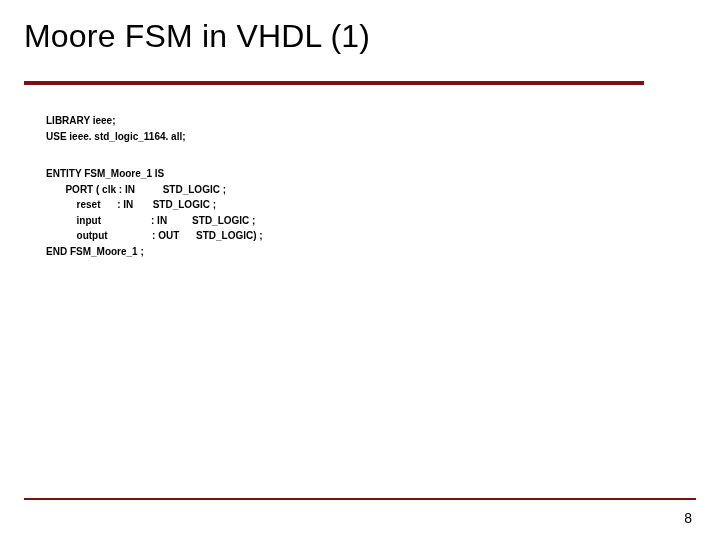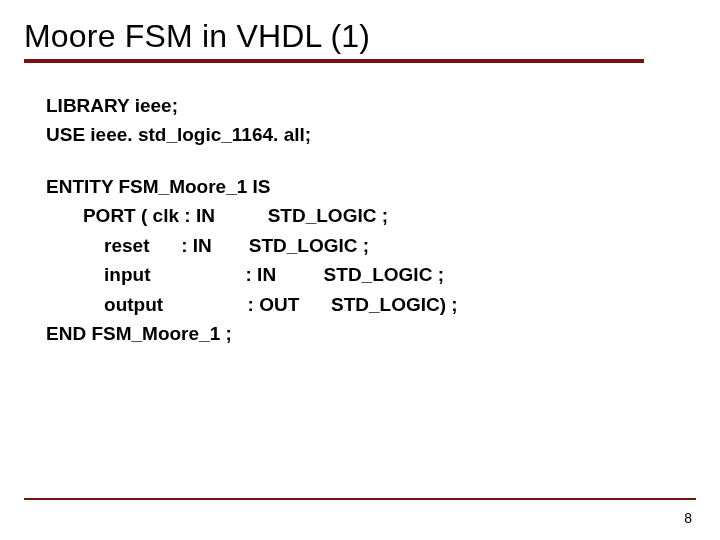--- a/index.html
+++ b/index.html
@@ -14,32 +14,32 @@
   .slide {
     width: 100%;
     height: 100%;
     padding: 18px 24px 0 24px;
     position: relative;
   }
   .title {
     font-size: 32px;
     font-weight: 400;
     color: #000;
-    margin-bottom: 4px;
+    margin-bottom: 26px;
     letter-spacing: 0.2px;
   }
   .title-underline {
     height: 4px;
     background: #7a1212;
     width: 620px;
     margin-bottom: 28px;
   }
   .code-block {
     padding-left: 22px;
-    font-size: 19px;
+    font-size: 10px;
     font-weight: bold;
     color: #000;
     line-height: 1.55;
     white-space: pre;
     font-family: Arial, Helvetica, sans-serif;
   }
   .gap {
     height: 22px;
   }
   .footer-line {

